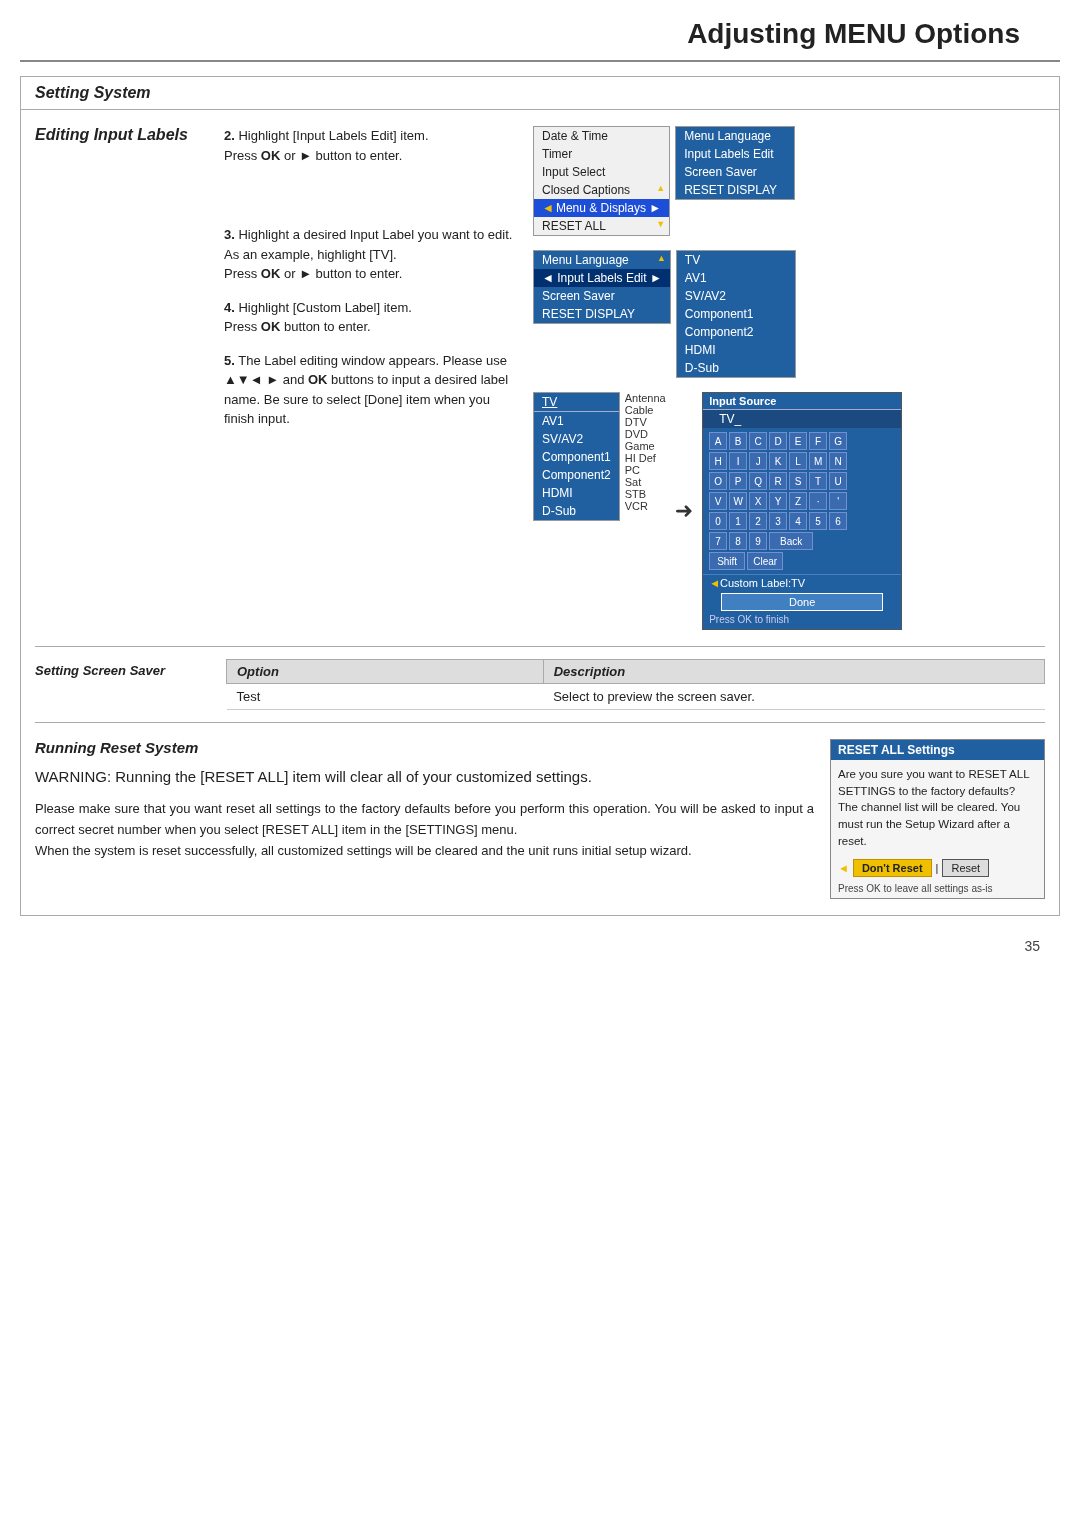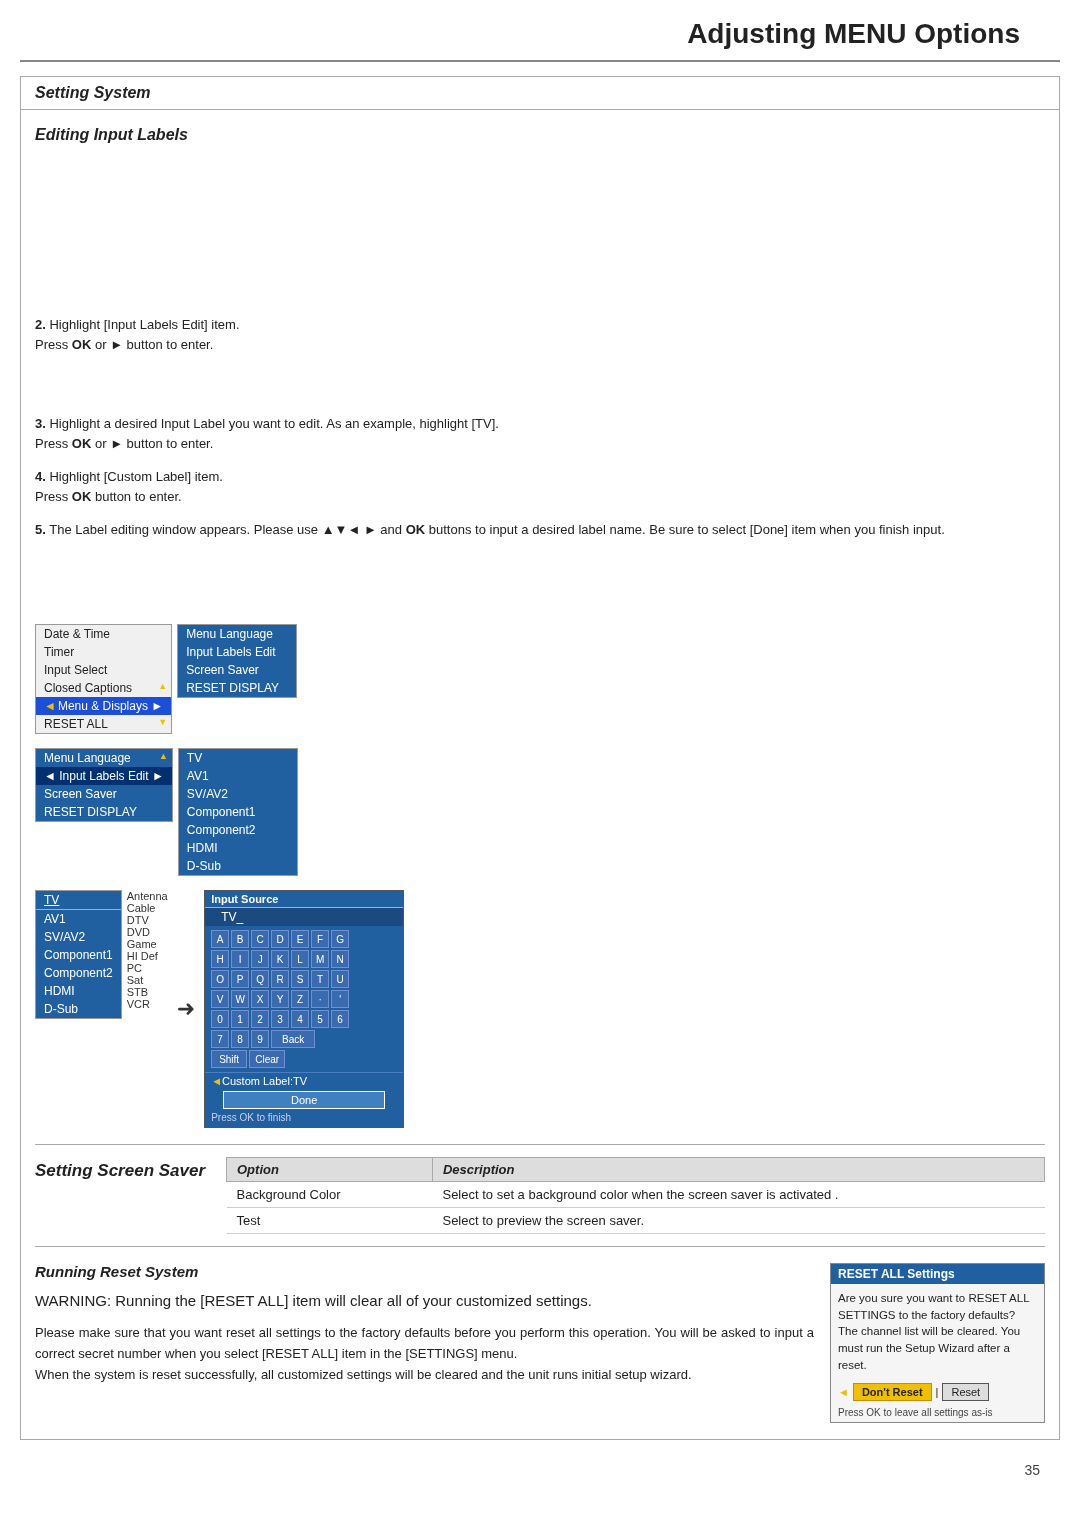--- a/index.html
+++ b/index.html
@@ -183,21 +183,21 @@
     }
   </style>
 </head>
 <body>
 
 <div class="page-title">Adjusting MENU Options</div>
 
 <div class="main-section">
   <div class="section-header">Setting System</div>
 
-  <div style="display:flex; padding: 16px 14px; gap: 14px; flex-direction: column;">
+  <div style="display:flex; padding: 16px 14px; gap: 14px;">
 
     <div style="flex: 0 0 175px;">
       <span style="font-style:italic; font-weight:bold; font-size:16px;">Editing Input Labels</span>
     </div>
 
     <div style="flex: 0 0 295px; font-size:13px; line-height:1.5;">
 
 
       <div class="step" style="margin-bottom:60px;">
         <b>2.</b>
@@ -360,34 +360,30 @@
           <div style="font-size:10px; padding:1px 6px 4px; color:#cce;">Press OK to finish</div>
         </div>
       </div>
 
     </div>
   </div>
 
   <hr style="border:none; border-top:1px solid #aaa; margin:0 14px;">
 
   <div style="display:flex; padding:12px 14px; gap:16px;">
-    <div style="flex: 0 0 175px; font-style:italic; font-weight:bold; font-size:17px; padding-top:4px;">Setting Screen Saver</div>
+    <div style="flex: 0 0 175px; font-style:italic; font-weight:bold; font-size:13px; padding-top:4px;">Setting Screen Saver</div>
     <div style="flex:1;">
       <table class="saver-table" style="width:100%; border-collapse:collapse;">
         <thead>
           <tr>
             <th>Option</th>
             <th>Description</th>
           </tr>
         </thead>
         <tbody>
-          <tr>
-            <td>Background Color</td>
-            <td>Select to set a background color when the screen saver is activated .</td>
-          </tr>
           <tr>
             <td>Test</td>
             <td>Select to preview the screen saver.</td>
           </tr>
         </tbody>
       </table>
     </div>
   </div>
 
   <hr style="border:none; border-top:1px solid #aaa; margin:0 14px;">

